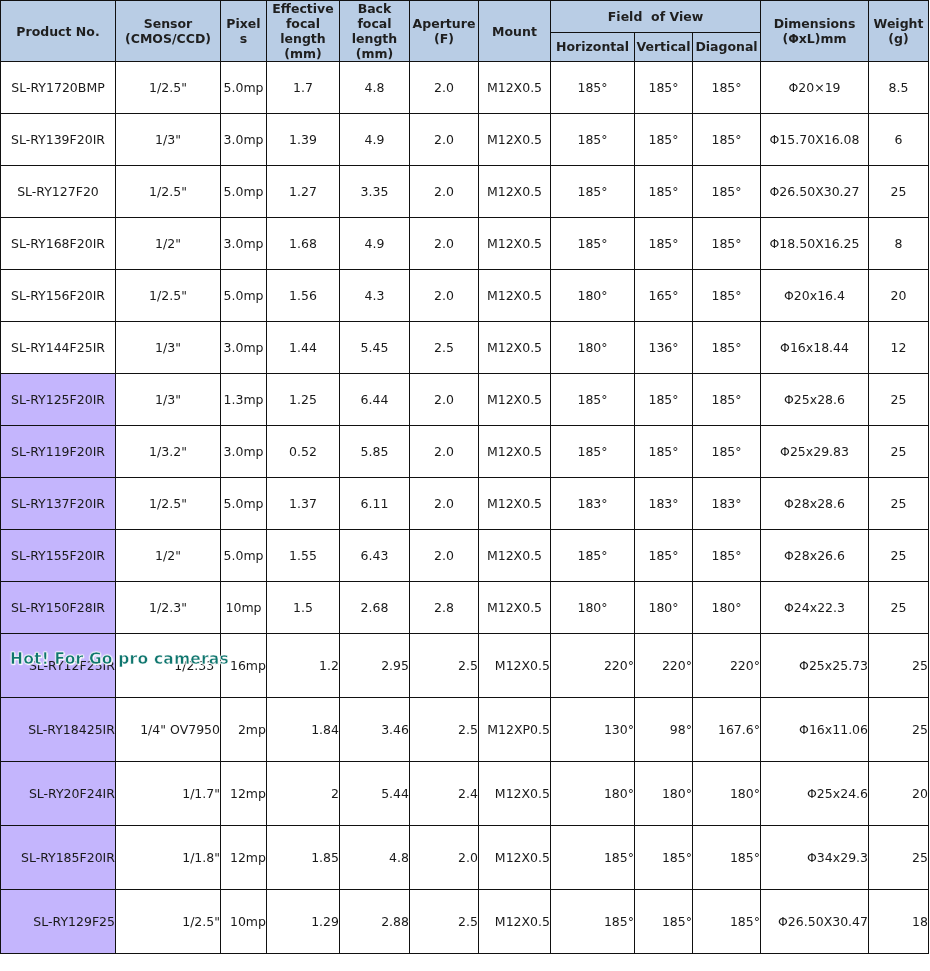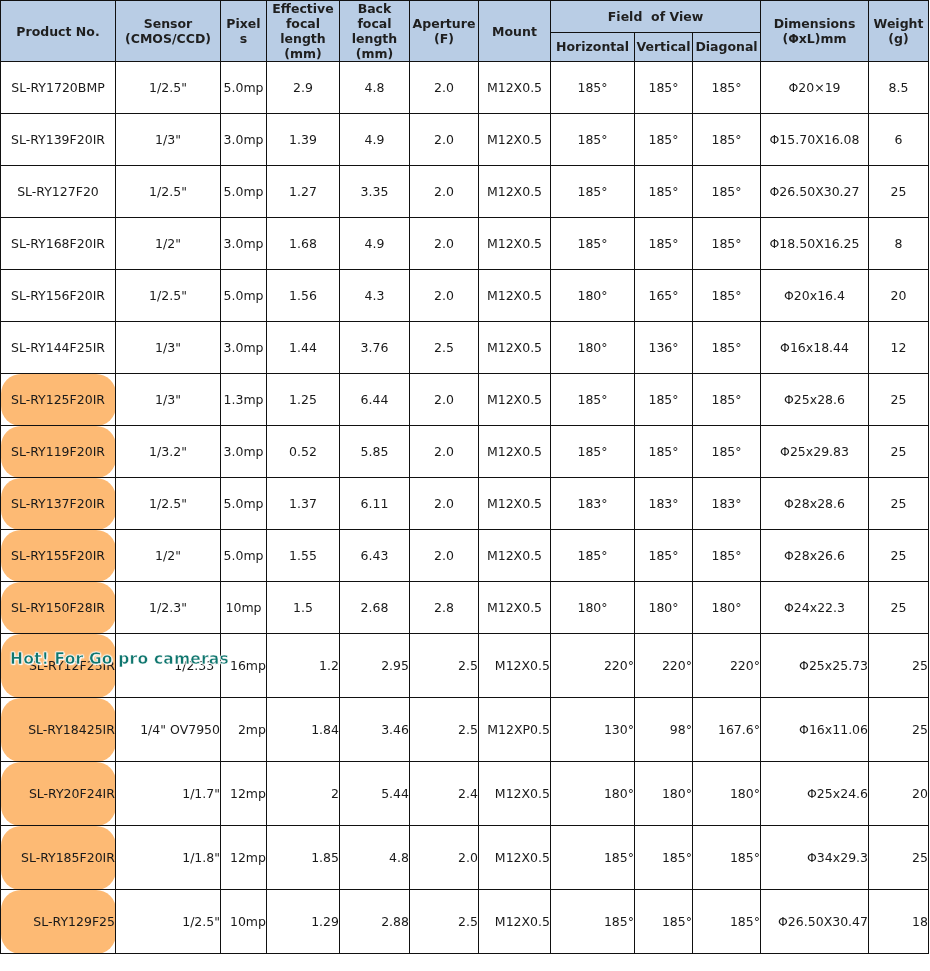--- a/index.html
+++ b/index.html
@@ -22,21 +22,21 @@
     white-space: nowrap;
   }
   table.spec th {
     background: #b9cde5;
     font-weight: bold;
     font-size: 12.5px;
     line-height: 15px;
     color: #1f1f1f;
   }
   table.spec td.product { background: #ffffff; }
-  table.spec td.product.blue { background: #fdba74; border-radius: 20px; }
+  table.spec td.product.blue { background: #c4b5fd; }
   tr.hdr1 th { height: 30px; }
   tr.hdr2 th { height: 28px; text-align: center; }
   tr.r53 td { height: 51px; }
   tr.r64 td { height: 63px; text-align: right; }
   .hot-banner {
     position: absolute; left: 10px; top: 650px;
     font-family: "DejaVu Sans", "Liberation Sans", sans-serif;
     font-size: 15.5px; font-weight: bold;
     color: #0f766e;
     letter-spacing: 0.2px;
@@ -81,21 +81,21 @@
       <th><span>Horizontal</span></th>
       <th><span>Vertical</span></th>
       <th><span>Diagonal</span></th>
     </tr>
   </thead>
   <tbody id="rows">
       <tr class="r53">
         <td class="product">SL-RY1720BMP</td>
         <td>1/2.5"</td>
         <td>5.0mp</td>
-        <td>2.9</td>
+        <td>1.7</td>
         <td>4.8</td>
         <td>2.0</td>
         <td>M12X0.5</td>
         <td>185°</td>
         <td>185°</td>
         <td>185°</td>
         <td>Φ20×19</td>
         <td>8.5</td>
       </tr>
       <tr class="r53">
@@ -152,21 +152,21 @@
         <td>165°</td>
         <td>185°</td>
         <td>Φ20x16.4</td>
         <td>20</td>
       </tr>
       <tr class="r53">
         <td class="product">SL-RY144F25IR</td>
         <td>1/3"</td>
         <td>3.0mp</td>
         <td>1.44</td>
-        <td>3.76</td>
+        <td>5.45</td>
         <td>2.5</td>
         <td>M12X0.5</td>
         <td>180°</td>
         <td>136°</td>
         <td>185°</td>
         <td>Φ16x18.44</td>
         <td>12</td>
       </tr>
       <tr class="r53">
         <td class="product blue">SL-RY125F20IR</td>

